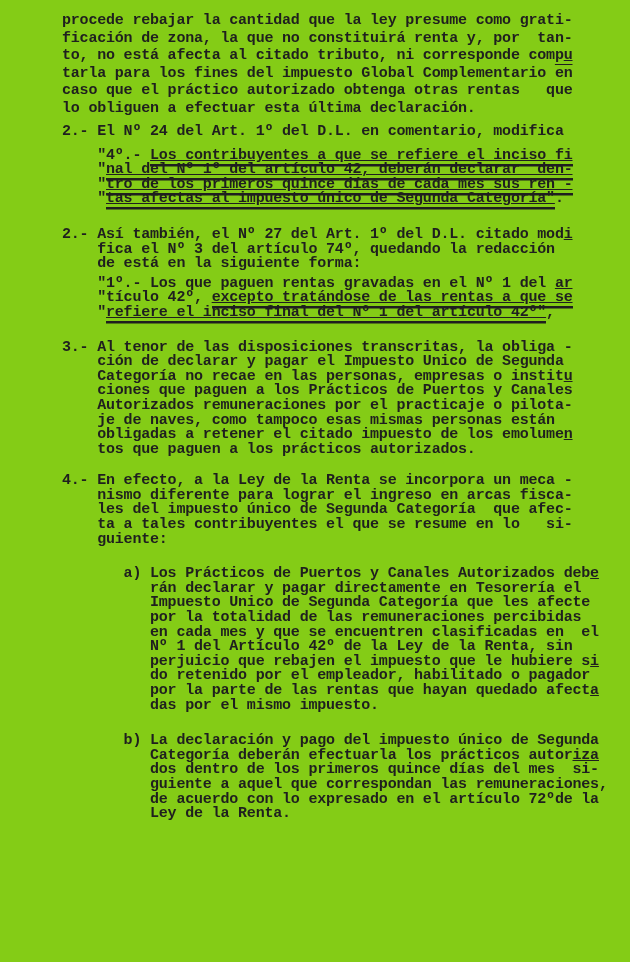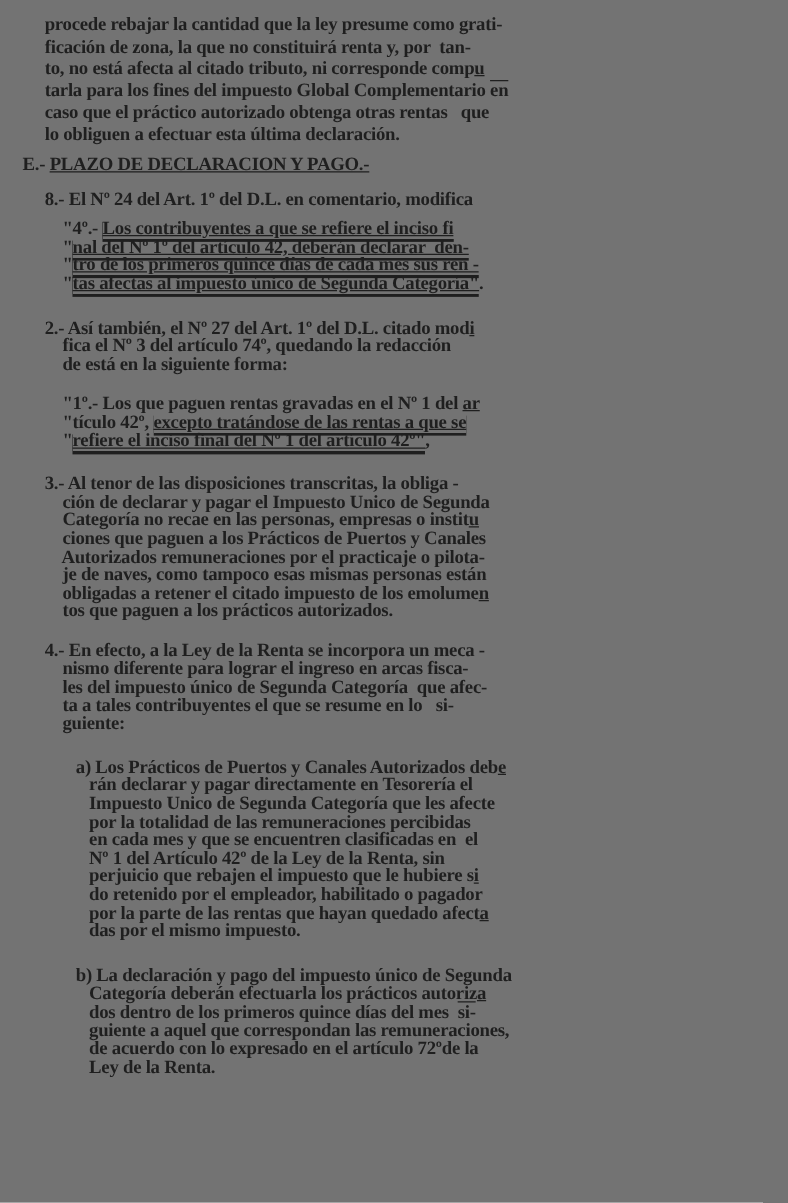--- a/index.html
+++ b/index.html
@@ -1,43 +1,42 @@
 <!DOCTYPE html>
 <html><head>
 <meta charset="utf-8">
 <style>
   html,body{margin:0;padding:0;background:#ffffff;}
   body{width:630px;height:962px;overflow:hidden;}
   .page{
     box-sizing:border-box;
     width:630px;height:962px;
     padding:12px 0 0 18px;
-    background:#737373;
+    background:#84cc16;
     color:#1f1f1f;
-    font-family:Liberation Serif, serif;
+    font-family:Liberation Mono, monospace;
     font-weight:700;
     font-size:15px;
     letter-spacing:-0.2px;
   }
   .block{white-space:pre;}
   .pw .line{line-height:17.5px;height:17.5px;}
   .pn .line{line-height:14.6px;height:14.6px;}
   .u{text-decoration:underline;}
   .u2{text-decoration:underline;box-shadow:0 2.5px 0 0 currentColor;}
   .o{text-decoration:overline;}
 </style>
 </head>
 <body>
 
 <div class="page">
   <div>
       <div class="block pw" style="margin-bottom: 8px;"><div class="line"><span>     procede rebajar la cantidad que la ley presume como grati-</span></div><div class="line"><span>     ficación de zona, la que no constituirá renta y, por  tan-</span></div><div class="line"><span>     to, no está afecta al citado tributo, ni corresponde comp</span><span class="u">u</span></div><div class="line"><span>     tarla para los fines del impuesto Global Complementario </span><span class="o">en</span></div><div class="line"><span>     caso que el práctico autorizado obtenga otras rentas   que</span></div><div class="line"><span>     lo obliguen a efectuar esta última declaración.</span></div></div>
-      <div class="block pn" style="margin-bottom: 13px;"><div class="line"><span>E.- </span><span class="u">PLAZO DE DECLARACION Y PAGO.-</span></div></div>
-      <div class="block pn" style="margin-bottom: 9px;"><div class="line"><span>     8.- El Nº 24 del Art. 1º del D.L. en comentario, modifica</span></div></div>
+      <div class="block pn" style="margin-bottom: 9px;"><div class="line"><span>     2.- El Nº 24 del Art. 1º del D.L. en comentario, modifica</span></div></div>
       <div class="block pn" style="margin-bottom: 21px;"><div class="line"><span>         "4º.- </span><span class="u2">Los contribuyentes a que se refiere el inciso fi</span></div><div class="line"><span>         "</span><span class="u2">nal del Nº 1º del artículo 42, deberán declarar  den-</span></div><div class="line"><span>         "</span><span class="u2">tro de los primeros quince días de cada mes sus ren -</span></div><div class="line"><span>         "</span><span class="u2">tas afectas al impuesto único de Segunda Categoría"</span><span>.</span></div></div>
-      <div class="block pn" style="margin-bottom: 17px;"><div class="line"><span>     2.- Así también, el Nº 27 del Art. 1º del D.L. citado mod</span><span class="u">i</span></div><div class="line"><span>         fica el Nº 3 del artículo 74º, quedando la redacción</span></div><div class="line"><span>         de está en la siguiente forma:</span></div></div>
+      <div class="block pn" style="margin-bottom: 5px;"><div class="line"><span>     2.- Así también, el Nº 27 del Art. 1º del D.L. citado mod</span><span class="u">i</span></div><div class="line"><span>         fica el Nº 3 del artículo 74º, quedando la redacción</span></div><div class="line"><span>         de está en la siguiente forma:</span></div></div>
       <div class="block pn" style="margin-bottom: 20px;"><div class="line"><span>         "1º.- Los que paguen rentas gravadas en el Nº 1 del </span><span class="u">ar</span></div><div class="line"><span>         "tículo 42º, </span><span class="u2">excepto tratándose de las rentas a que se</span></div><div class="line"><span>         "</span><span class="u2">refiere el inciso final del Nº 1 del artículo 42º"</span><span>,</span></div></div>
       <div class="block pn" style="margin-bottom: 17px;"><div class="line"><span>     3.- Al tenor de las disposiciones transcritas, la obliga -</span></div><div class="line"><span>         ción de declarar y pagar el Impuesto Unico de Segunda</span></div><div class="line"><span>         Categoría no recae en las personas, empresas o instit</span><span class="u">u</span></div><div class="line"><span>         ciones que paguen a los Prácticos de Puertos y Canales</span></div><div class="line"><span>         Autorizados remuneraciones por el practicaje o pilota-</span></div><div class="line"><span>         je de naves, como tampoco esas mismas personas están</span></div><div class="line"><span>         obligadas a retener el citado impuesto de los emolume</span><span class="u">n</span></div><div class="line"><span>         tos que paguen a los prácticos autorizados.</span></div></div>
       <div class="block pn" style="margin-bottom: 20px;"><div class="line"><span>     4.- En efecto, a la Ley de la Renta se incorpora un meca -</span></div><div class="line"><span>         nismo diferente para lograr el ingreso en arcas fisca-</span></div><div class="line"><span>         les del impuesto único de Segunda Categoría  que afec-</span></div><div class="line"><span>         ta a tales contribuyentes el que se resume en lo   si-</span></div><div class="line"><span>         guiente:</span></div></div>
       <div class="block pn" style="margin-bottom: 21px;"><div class="line"><span>            a) Los Prácticos de Puertos y Canales Autorizados deb</span><span class="u">e</span></div><div class="line"><span>               rán declarar y pagar directamente en Tesorería el</span></div><div class="line"><span>               Impuesto Unico de Segunda Categoría que les afecte</span></div><div class="line"><span>               por la totalidad de las remuneraciones percibidas</span></div><div class="line"><span>               en cada mes y que se encuentren clasificadas en  el</span></div><div class="line"><span>               Nº 1 del Artículo 42º de la Ley de la Renta, sin</span></div><div class="line"><span>               perjuicio que rebajen el impuesto que le hubiere s</span><span class="u">i</span></div><div class="line"><span>               do retenido por el empleador, habilitado o pagador</span></div><div class="line"><span>               por la parte de las rentas que hayan quedado afect</span><span class="u">a</span></div><div class="line"><span>               das por el mismo impuesto.</span></div></div>
       <div class="block pn" style="margin-bottom: 0px;"><div class="line"><span>            b) La declaración y pago del impuesto único de Segunda</span></div><div class="line"><span>               Categoría deberán efectuarla los prácticos autoriz</span><span class="u">a</span></div><div class="line"><span>               dos dentro de los primeros quince días del mes  </span><span class="o">si-</span></div><div class="line"><span>               guiente a aquel que correspondan las remuneraciones,</span></div><div class="line"><span>               de acuerdo con lo expresado en el artículo 72ºde la</span></div><div class="line"><span>               Ley de la Renta.</span></div></div>
     </div>
 </div>
 
 </body></html>

